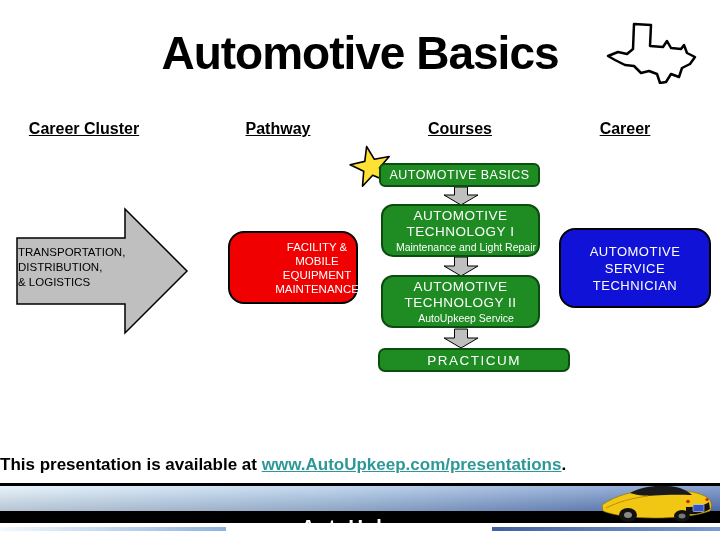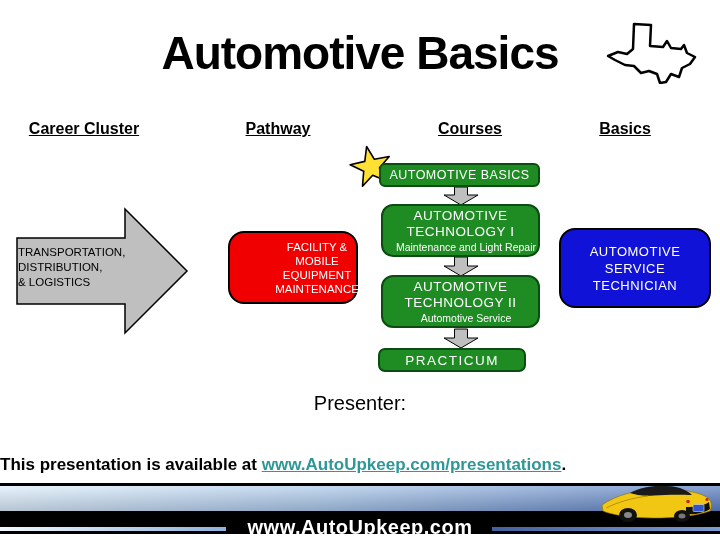--- a/index.html
+++ b/index.html
@@ -8,36 +8,36 @@
   .slide{position:relative;width:720px;height:540px;background:#ffffff;overflow:hidden;}
 
   .title{position:absolute;top:26px;left:0;width:720px;text-align:center;
          font-size:46px;font-weight:bold;color:#000;letter-spacing:-1px;}
   .texas-svg{position:absolute;left:606px;top:22px;width:92px;height:62px;}
 
   .col-header{position:absolute;top:120px;font-size:16px;font-weight:bold;color:#000;
               text-decoration:underline;text-align:center;}
   .hdr-cluster{left:19px;width:130px;}
   .hdr-pathway{left:213px;width:130px;}
-  .hdr-courses{left:405px;width:130px;}
+  .hdr-courses{left:395px;width:130px;}
   .hdr-career{left:560px;width:130px;}
 
   .star-svg{position:absolute;left:345px;top:141px;width:50px;height:52px;z-index:1;}
 
   .gbox{position:absolute;background:#1e8b23;border:2px solid #0b4d10;color:#fff;
         display:flex;flex-direction:column;align-items:center;justify-content:center;
         text-align:center;box-sizing:border-box;z-index:2;}
   .box-basics{left:379px;top:163px;width:161px;height:24px;border-radius:6px;
               font-size:12.5px;letter-spacing:.5px;}
   .box-tech{left:381px;width:159px;height:53px;border-radius:12px;}
   .box-tech1{top:204px;}
   .box-tech2{top:275px;}
   .tech-title{font-size:13.5px;line-height:16px;letter-spacing:.5px;}
   .tech-sub{font-size:10.5px;line-height:12px;margin-top:1px;margin-left:11px;}
-  .box-practicum{left:378px;top:348px;width:148px;height:24px;border-radius:7px;
+  .box-practicum{left:378px;top:348px;width:192px;height:24px;border-radius:7px;
                  font-size:13.5px;letter-spacing:1.5px;}
 
   .rbox{position:absolute;left:228px;top:231px;width:130px;height:73px;border-radius:16px;
         background:#f00000;border:2px solid #000;color:#fff;box-sizing:border-box;
         display:flex;align-items:center;justify-content:center;text-align:center;
         font-size:11.5px;line-height:14px;z-index:2;padding-left:48px;}
   .bbox{position:absolute;left:559px;top:228px;width:152px;height:80px;border-radius:16px;
         background:#1112d8;border:2px solid #000;color:#fff;box-sizing:border-box;
         display:flex;align-items:center;justify-content:center;text-align:center;
         font-size:13px;line-height:17px;letter-spacing:.5px;z-index:2;}
@@ -49,21 +49,21 @@
   .ml{white-space:pre-line;}
 
   .presenter-heading{position:absolute;top:392px;left:0;width:720px;text-align:center;
                      font-size:20px;color:#000;}
   .presenter-name{position:absolute;top:424px;left:0;width:720px;text-align:center;
                   font-size:20px;color:#000;}
   .availability{position:absolute;top:455px;left:0;width:720px;text-align:left;
                 font-size:17px;font-weight:bold;color:#000;}
   .availability a{color:#2e9898;text-decoration:underline;}
 
-  .footer{position:absolute;left:0;top:483px;width:720px;height:51px;background:#000;z-index:3;}
+  .footer{position:absolute;left:0;top:483px;width:720px;height:40px;background:#000;z-index:3;}
   .footer-grad{position:absolute;left:0;top:3px;width:720px;height:25px;
                background:linear-gradient(to bottom,rgba(255,255,255,.28),rgba(0,0,30,.18)),
                           linear-gradient(to right,#dff0fb 0%,#aecbea 45%,#5c80c0 100%);}
   .footer-line-left{position:absolute;left:0;top:44px;width:226px;height:4px;
                     background:linear-gradient(to right,#f2f9ff,#8fb2dc);}
   .footer-line-right{position:absolute;left:492px;top:44px;width:228px;height:4px;
                      background:linear-gradient(to right,#44619f,#7d9cd1);}
   .footer-url{position:absolute;left:0;top:33px;width:720px;text-align:center;
               font-size:20px;font-weight:bold;color:#fff;letter-spacing:.5px;}
   .car-svg{position:absolute;left:596px;top:481px;width:120px;height:42px;z-index:4;}
@@ -82,21 +82,21 @@
 
   <div class="title">Automotive Basics</div>
 
   <svg class="texas-svg" viewBox="0 0 92 62">
     <path d="M28,2 L45,3 L44,24 L57,25 L61,19 L65,26 L75,27 L78,23 L81,31 L89,35 L84,42 L76,46 L73,55 L65,52 L60,60 L54,61 L51,52 L43,49 L35,51 L28,44 L19,43 L9,38 L2,34 L12,30 L21,32 L27,27 Z" fill="#fff" stroke="#000" stroke-width="2.5" stroke-linejoin="round"></path>
   </svg>
 
   <div class="col-header hdr-cluster">Career Cluster</div>
   <div class="col-header hdr-pathway">Pathway</div>
   <div class="col-header hdr-courses">Courses</div>
-  <div class="col-header hdr-career">Basics</div>
+  <div class="col-header hdr-career">Career</div>
 
   <svg class="star-svg" viewBox="0 0 50 52">
     <polygon points="21.6,5.5 29.4,18.3 44.2,15.5 34.4,26.9 41.6,40.1 27.7,34.2 17.5,45.2 18.7,30.2 5.1,23.8 19.8,20.4" fill="#ffe136" stroke="#000" stroke-width="1.6" stroke-linejoin="round"></polygon>
   </svg>
 
   <div class="cluster-label ml">TRANSPORTATION,
 DISTRIBUTION,
 &amp; LOGISTICS</div>
 
   <div class="rbox ml">FACILITY &amp;
@@ -108,30 +108,29 @@
 
   <div class="gbox box-tech box-tech1">
     <div class="tech-title ml">AUTOMOTIVE
 TECHNOLOGY I</div>
     <div class="tech-sub">Maintenance and Light Repair</div>
   </div>
 
   <div class="gbox box-tech box-tech2">
     <div class="tech-title ml">AUTOMOTIVE
 TECHNOLOGY II</div>
-    <div class="tech-sub">Automotive Service</div>
+    <div class="tech-sub">AutoUpkeep Service</div>
   </div>
 
   <div class="gbox box-practicum">PRACTICUM</div>
 
   <div class="bbox ml">AUTOMOTIVE
 SERVICE
 TECHNICIAN</div>
 
-  <div class="presenter-heading">Presenter:</div>
   <div class="availability"><span>This presentation is available at </span><a href="#">www.AutoUpkeep.com/presentations</a><span>.</span></div>
 
   <div class="footer">
     <div class="footer-grad"></div>
     <div class="footer-line-left"></div>
     <div class="footer-line-right"></div>
     <div class="footer-url">www.AutoUpkeep.com</div>
   </div>
 
   <svg class="car-svg" viewBox="0 0 120 42">

